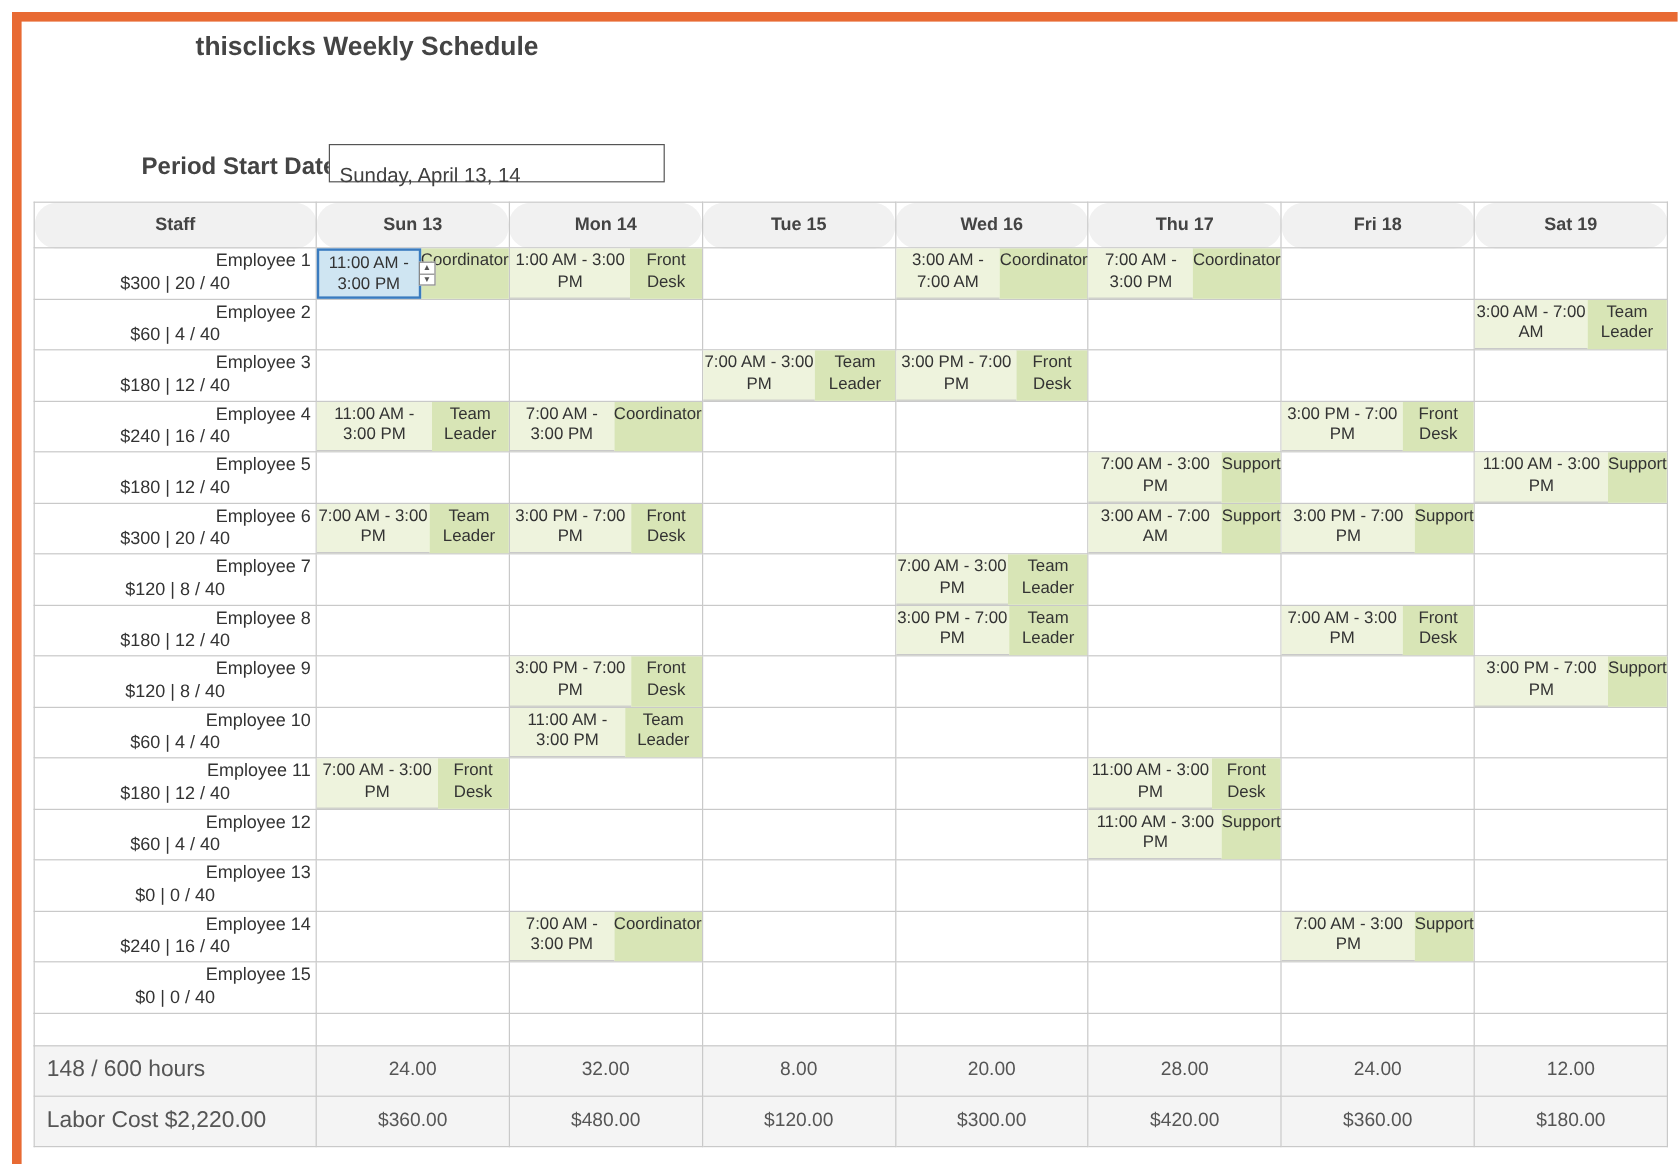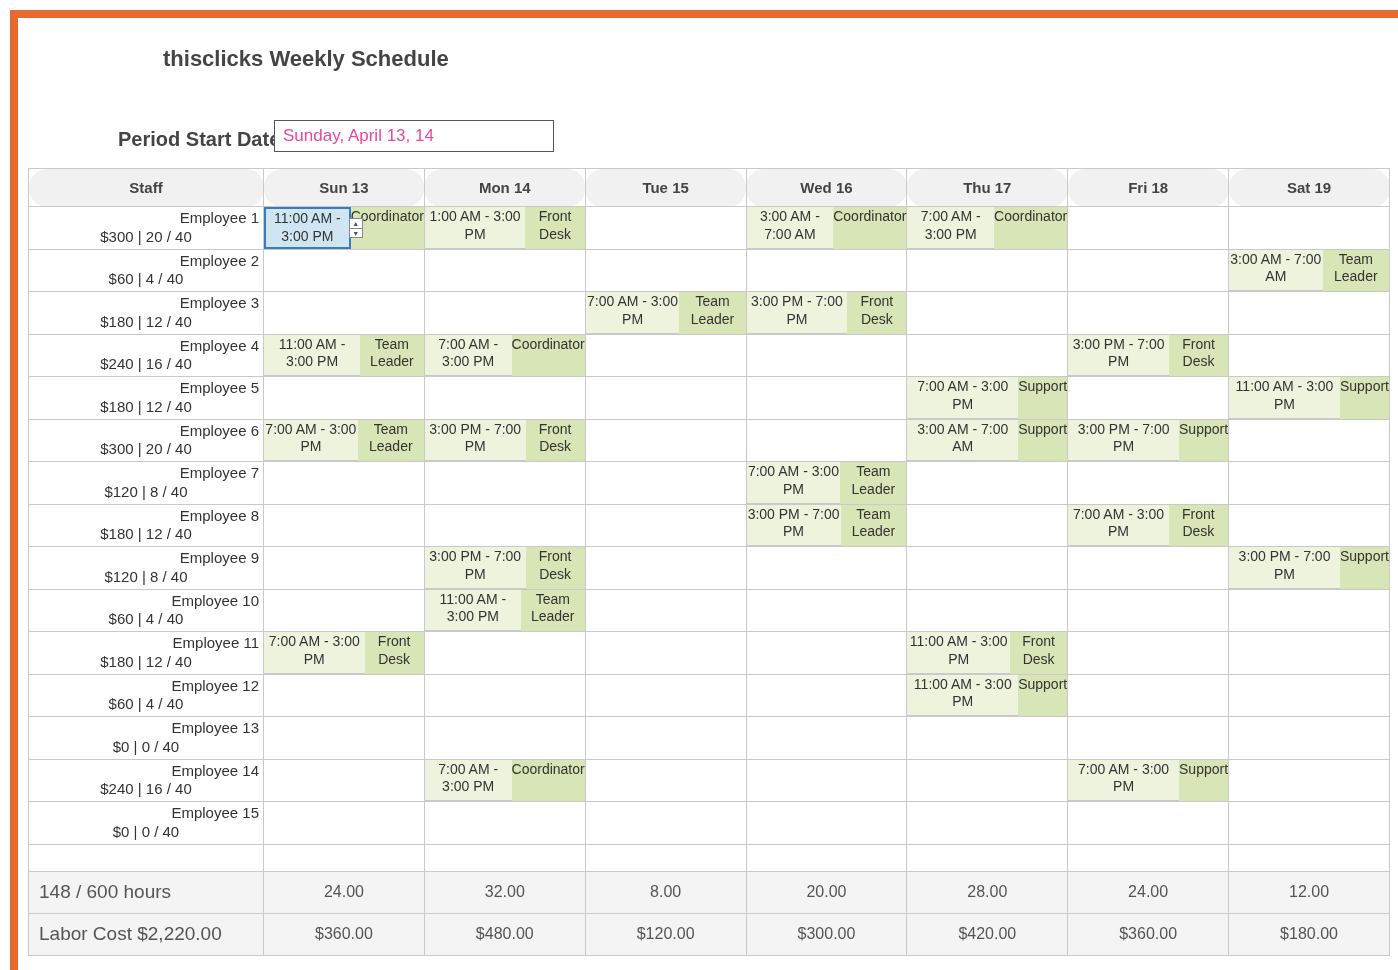--- a/index.html
+++ b/index.html
@@ -16,43 +16,43 @@
     position: relative;
     overflow: hidden;
   }
   .top-area {
     position: relative;
     height: 150px;
   }
   .title {
     position: absolute;
     left: 145px;
-    top: 28px;
+    top: 8px;
     font-size: 22px;
     font-weight: 600;
     color: #444;
   }
   .period-label {
     position: absolute;
     left: 100px;
     top: 110px;
     font-size: 20px;
     font-weight: 600;
     color: #444;
   }
   .period-input {
     position: absolute;
     left: 256px;
     top: 102px;
     width: 280px;
     height: 32px;
     border: 1px solid #555;
     font-size: 17px;
-    color: #ec4899;
-    padding: 0 8px;
+    color: #404040;
+    padding: 11px 8px;
     line-height: 30px;
     background: #fff;
   }
   .publish-box {
     position: absolute;
     right: 15px;
     top: 45px;
     width: 320px;
     height: 80px;
     background: #3c9e3c;

